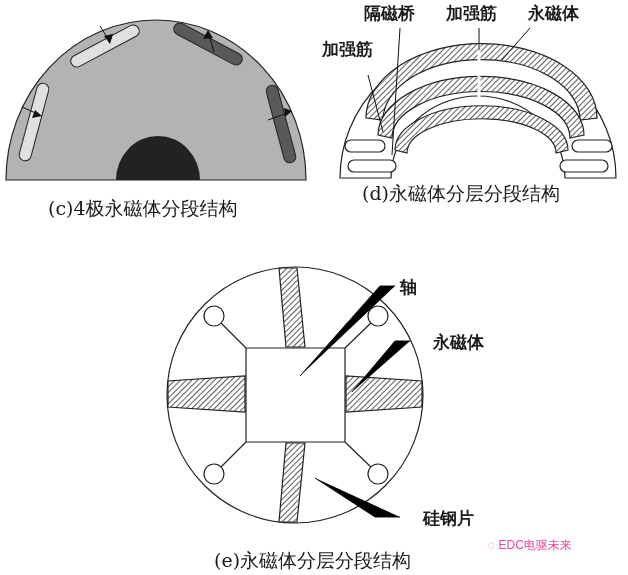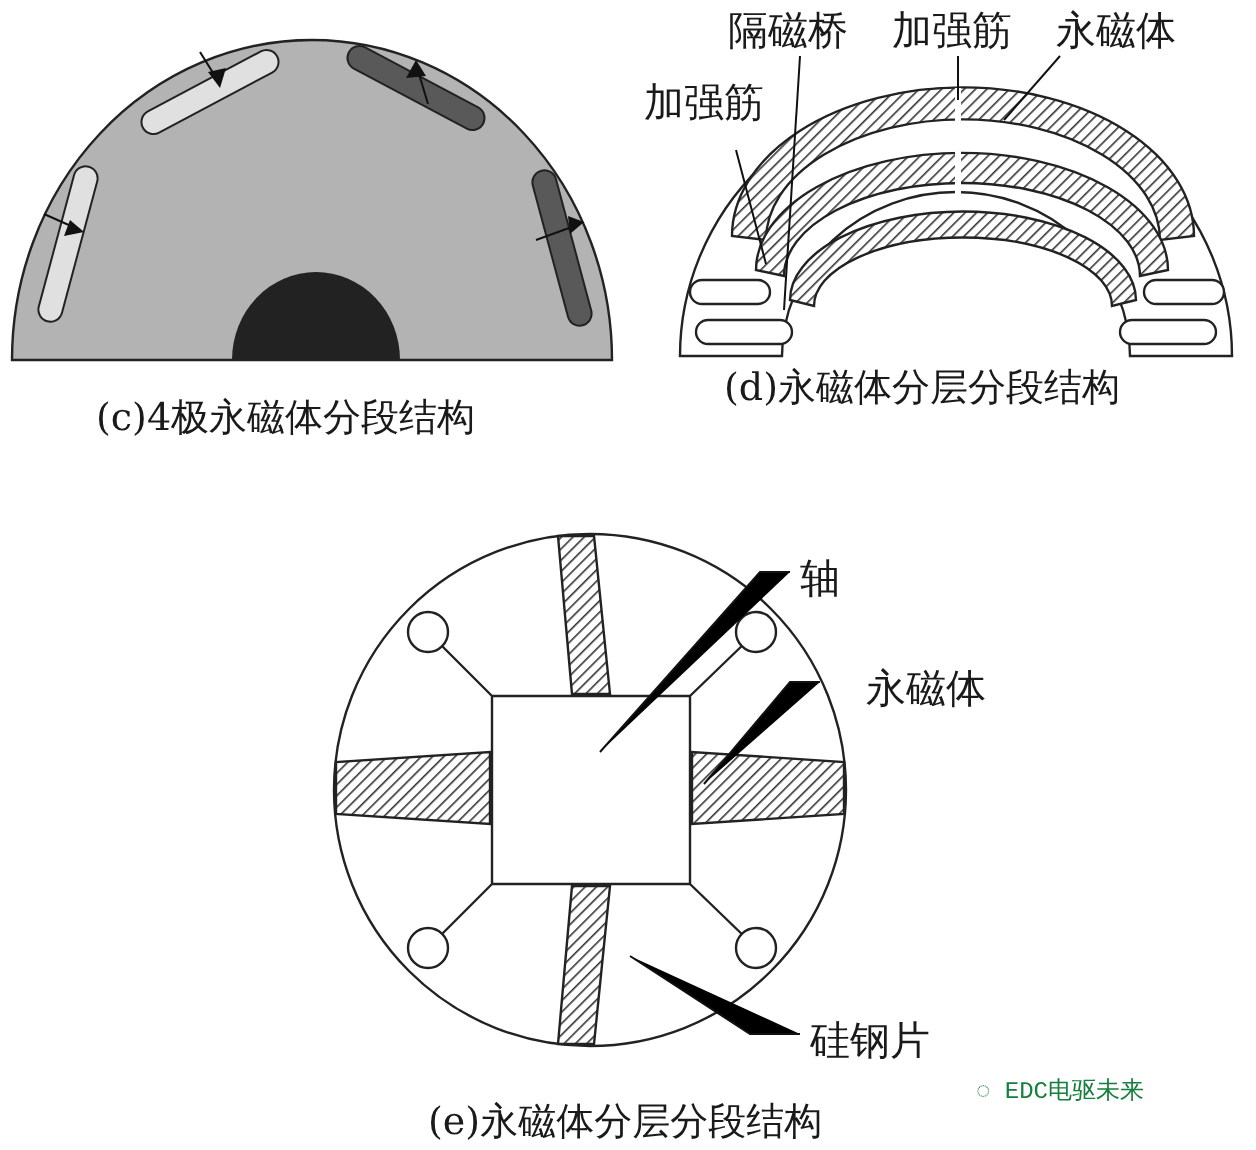--- a/index.html
+++ b/index.html
@@ -1,20 +1,20 @@
 <!DOCTYPE html>
 <html><head>
 <meta charset="utf-8">
 <style>
   html,body{margin:0;padding:0;background:#fff;}
   body{width:628px;height:575px;position:relative;overflow:hidden;font-family:"DejaVu Serif","Liberation Serif",serif;color:#1a1a1a;}
   svg{position:absolute;left:0;top:0;}
   .cap{position:absolute;font-size:19px;white-space:nowrap;}
-  .lbl{position:absolute;font-size:20px;white-space:nowrap;}
-  .wm{position:absolute;font-size:12px;color:#15803d;font-family:Liberation Mono, monospace;white-space:nowrap;}
+  .lbl{position:absolute;font-size:17px;white-space:nowrap;font-weight:bold;}
+  .wm{position:absolute;font-size:12px;color:#ec4899;font-family:Liberation Sans, sans-serif;white-space:nowrap;}
 </style>
 </head>
 <body>
 
 <svg width="628" height="575" viewBox="0 0 628 575">
   <defs>
     <pattern id="hatch" width="4" height="4" patternUnits="userSpaceOnUse" patternTransform="rotate(45)">
       <rect width="4" height="4" fill="#fff"></rect>
       <line x1="0" y1="0" x2="0" y2="4" stroke="#333" stroke-width="1.6"></line>
     </pattern>
@@ -88,17 +88,17 @@
 <div class="cap" style="left:362px;top:181px;">(d)永磁体分层分段结构</div>
 <div class="cap" style="left:214px;top:548px;">(e)永磁体分层分段结构</div>
 
 <div class="lbl" style="left:364px;top:2px;">隔磁桥</div>
 <div class="lbl" style="left:446px;top:2px;">加强筋</div>
 <div class="lbl" style="left:528px;top:2px;">永磁体</div>
 <div class="lbl" style="left:322px;top:38px;">加强筋</div>
 
 <div class="lbl" style="left:400px;top:276px;">轴</div>
 <div class="lbl" style="left:433px;top:331px;">永磁体</div>
-<div class="lbl" style="left:405px;top:507px;">硅钢片</div>
+<div class="lbl" style="left:423px;top:507px;">硅钢片</div>
 
 <div class="wm" style="left:488px;top:537px;">
   <span>◌ </span><span>EDC电驱未来</span>
 </div>
 
 </body></html>

